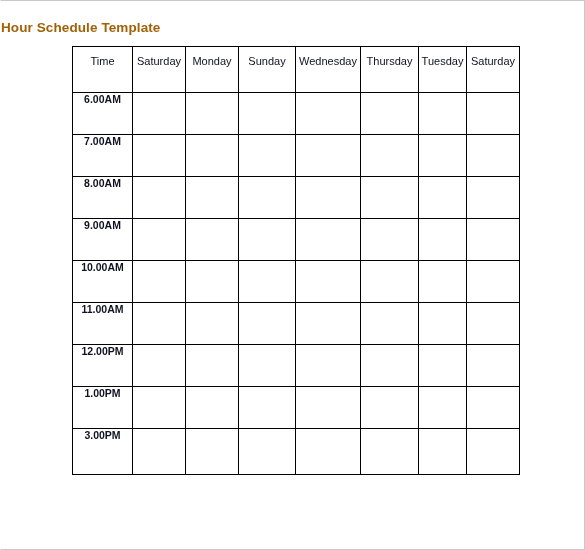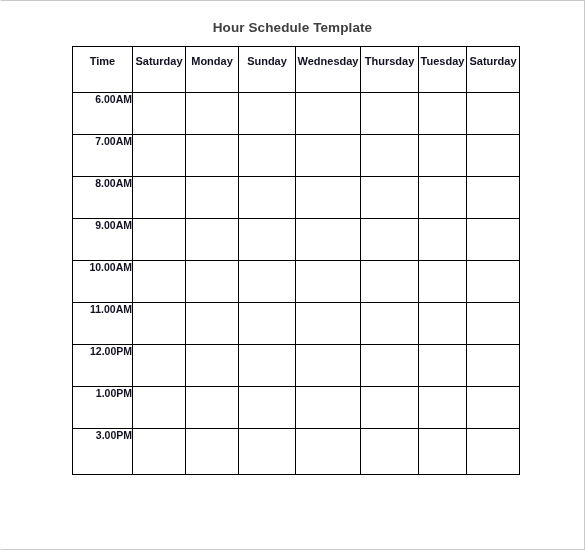--- a/index.html
+++ b/index.html
@@ -25,24 +25,24 @@
     border-right: 1px solid #c8c8c8;
     border-bottom: 1px solid #c8c8c8;
     border-left: 1px solid #ffffff;
   }
 
   .doc-title {
     position: absolute;
     left: 0;
     right: 0;
     top: 19px;
-    text-align: center;
+    text-align: left;
     font-size: 13.5px;
     font-weight: bold;
-    color: #404040;
+    color: #a16207;
     letter-spacing: 0.1px;
     line-height: 16px;
     white-space: nowrap;
   }
 
   .schedule-wrap {
     position: absolute;
     left: 71px;
     top: 45px;
     width: 442px;
@@ -59,38 +59,38 @@
   table.schedule td {
     border: 1px solid #000000;
     padding: 0;
     background: #ffffff;
     vertical-align: top;
   }
 
   table.schedule th {
     height: 46px;
     font-size: 11px;
-    font-weight: bold;
+    font-weight: normal;
     color: #111122;
     text-align: center;
     padding-top: 8px;
     box-sizing: border-box;
     white-space: nowrap;
   }
 
   table.schedule td {
     height: 42px;
     box-sizing: border-box;
   }
 
   td.time-cell {
     font-size: 10.5px;
     font-weight: bold;
     color: #111122;
-    text-align: right;
+    text-align: center;
     padding-top: 14px;
     white-space: nowrap;
   }
 
   tr.last-row td {
     height: 46px;
     margin-left: 34px;
   }
 
   

